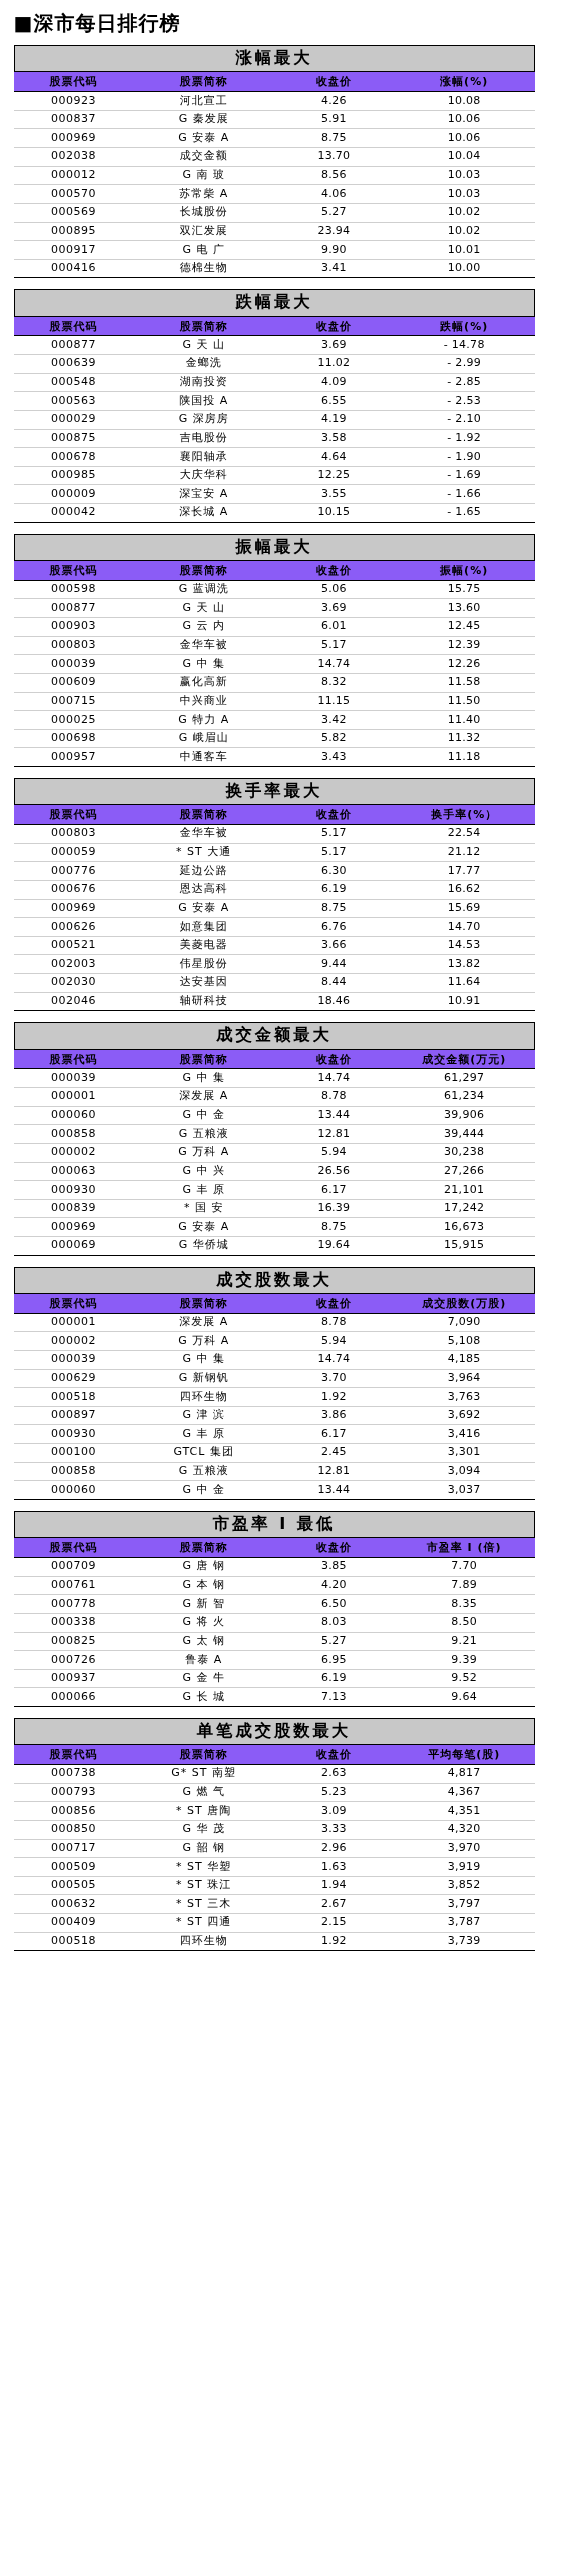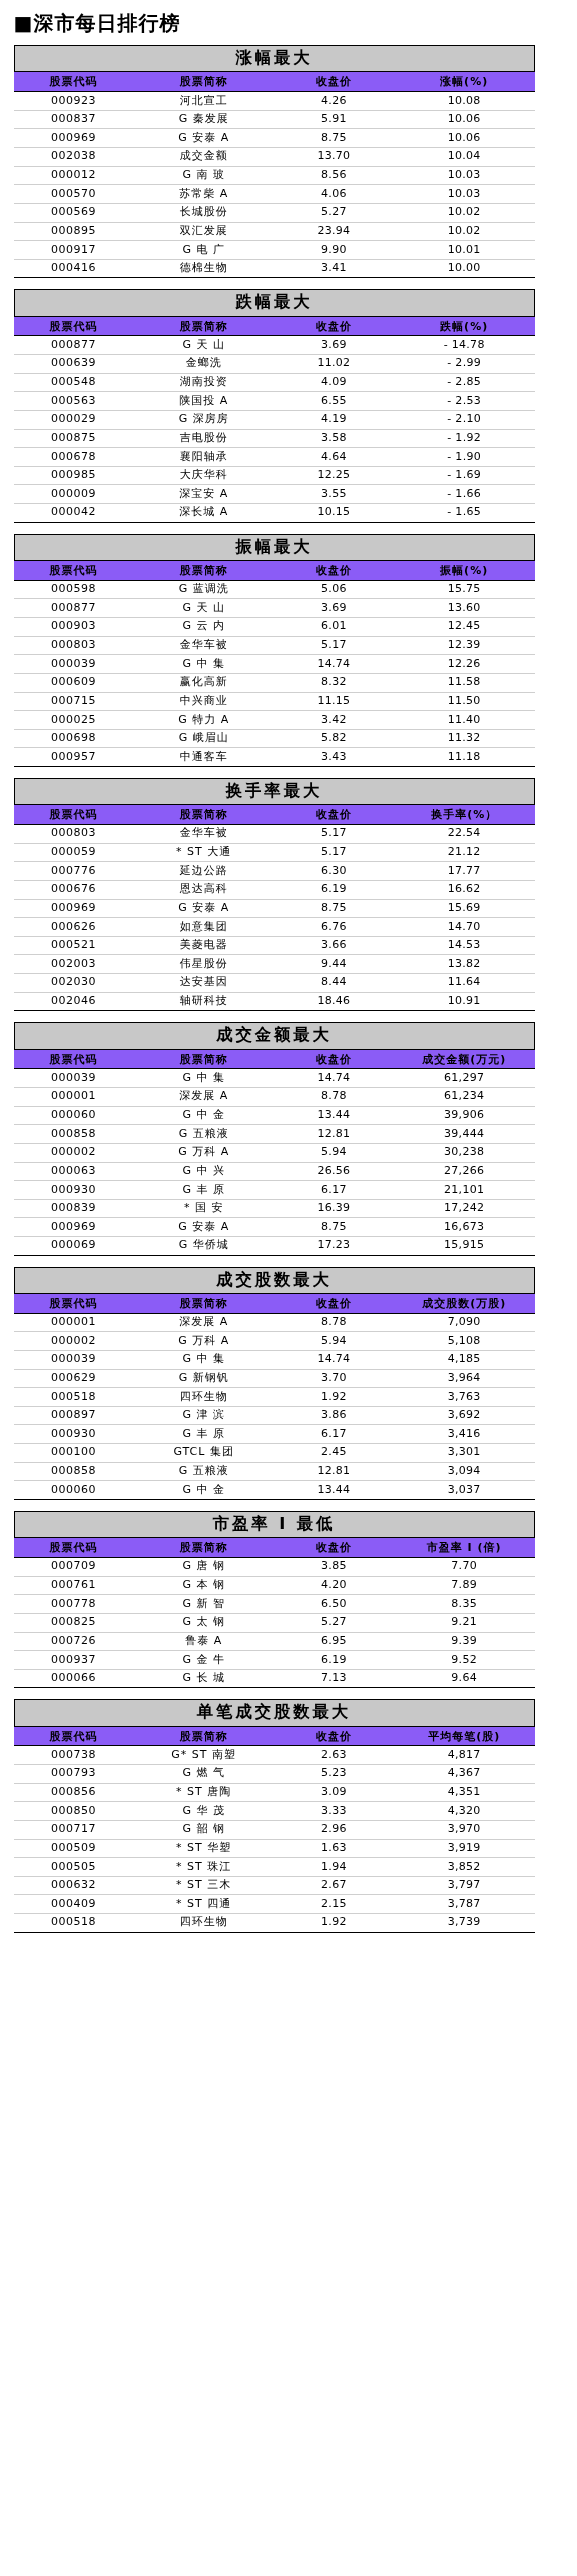--- a/index.html
+++ b/index.html
@@ -476,21 +476,21 @@
             </tr>
             <tr>
               <td class="c-code">000969</td>
               <td class="c-name">G 安泰 A</td>
               <td class="c-price">8.75</td>
               <td class="c-metric">16,673</td>
             </tr>
             <tr>
               <td class="c-code">000069</td>
               <td class="c-name">G 华侨城</td>
-              <td class="c-price">17.23</td>
+              <td class="c-price">19.64</td>
               <td class="c-metric">15,915</td>
             </tr>
           </tbody>
         </table>
       </div>
       <div class="section">
         <div class="section-title">成交股数最大</div>
         <table class="tbl">
           <colgroup>
             <col class="col-code">
@@ -600,20 +600,26 @@
               <td class="c-price">4.20</td>
               <td class="c-metric">7.89</td>
             </tr>
             <tr>
               <td class="c-code">000778</td>
               <td class="c-name">G 新 智</td>
               <td class="c-price">6.50</td>
               <td class="c-metric">8.35</td>
             </tr>
             <tr>
+              <td class="c-code">000338</td>
+              <td class="c-name">G 将 火</td>
+              <td class="c-price">8.03</td>
+              <td class="c-metric">8.50</td>
+            </tr>
+            <tr>
               <td class="c-code">000825</td>
               <td class="c-name">G 太 钢</td>
               <td class="c-price">5.27</td>
               <td class="c-metric">9.21</td>
             </tr>
             <tr>
               <td class="c-code">000726</td>
               <td class="c-name">鲁泰 A</td>
               <td class="c-price">6.95</td>
               <td class="c-metric">9.39</td>

